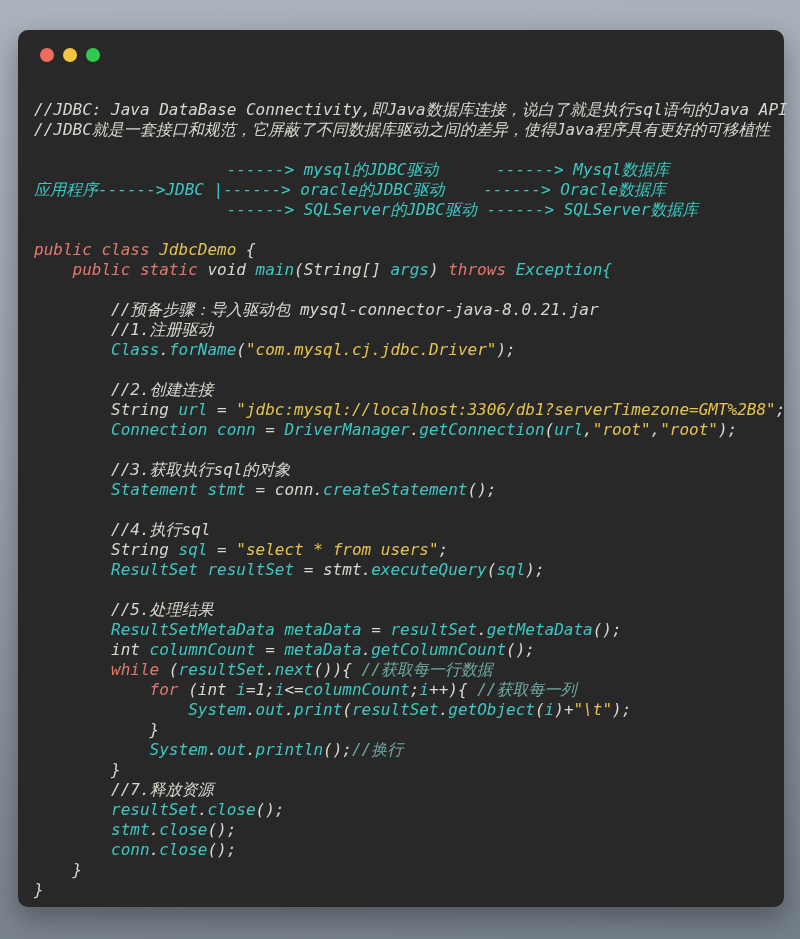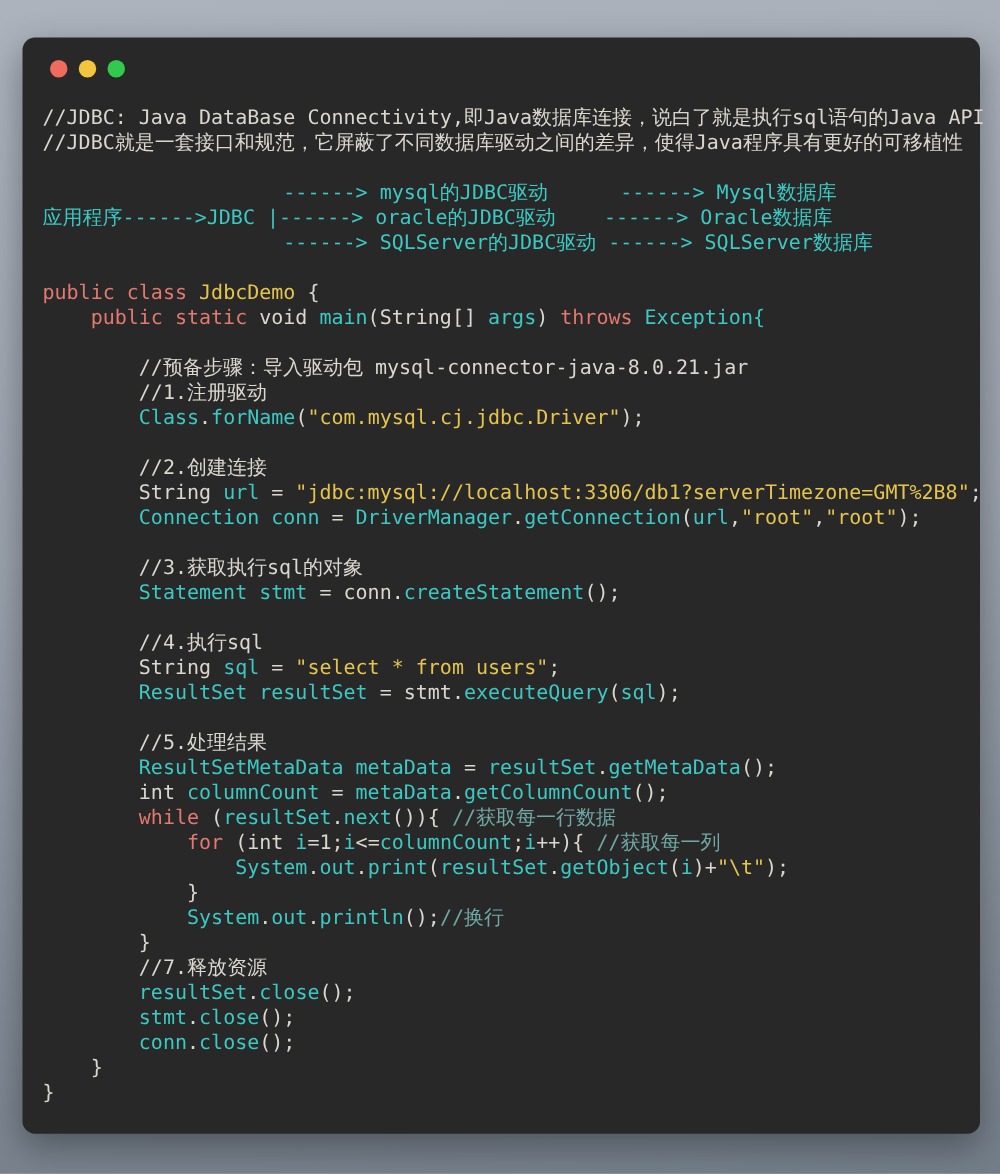--- a/index.html
+++ b/index.html
@@ -20,25 +20,26 @@
     height:50px;
     display:flex;align-items:center;
     padding-left:22px;
   }
   .dot{
     width:14px;height:14px;border-radius:50%;
     margin-right:9px;
     display:inline-block;
   }
   .code{
-    margin:4px 0 0 16px;
+    margin:20px 0 0 16px;
     font-size:16px;
     line-height:20px;
     white-space:pre;
     color:var(--white,#d9d7ce);
+    font-style:italic;
   }
   .line{min-height:20px;white-space:pre;}
 </style>
 </head>
 <body>
 
 <div class="window">
   <div class="titlebar">
     <span class="dot" style="background: rgb(239, 107, 94);"></span>
     <span class="dot" style="background: rgb(243, 196, 62);"></span>

